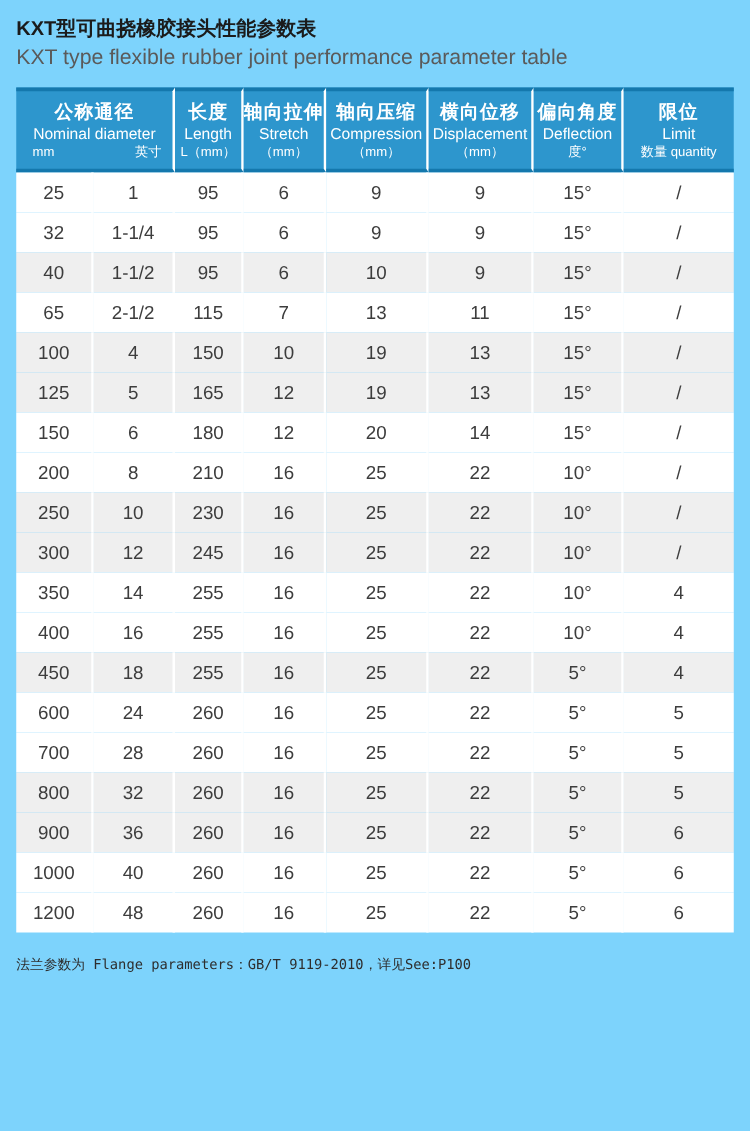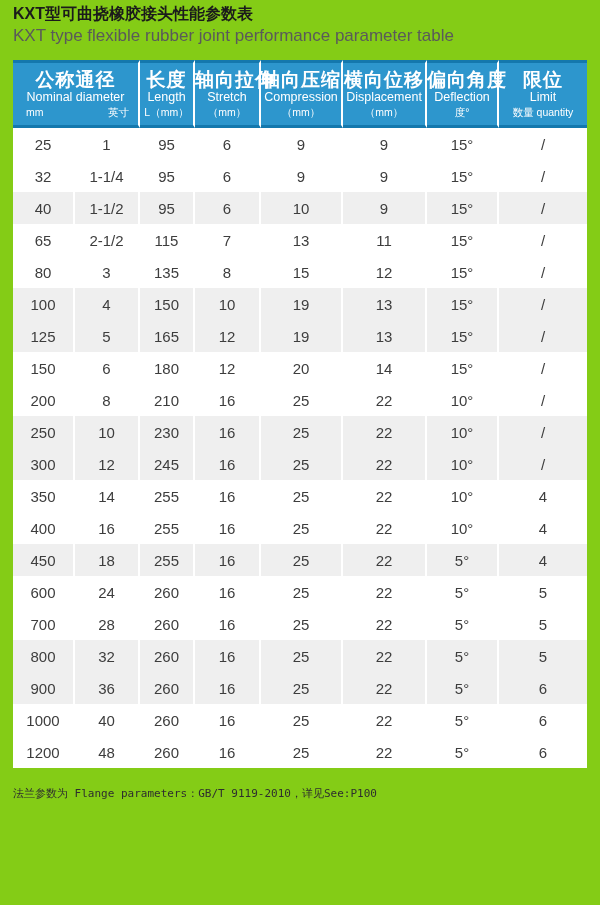--- a/index.html
+++ b/index.html
@@ -6,22 +6,22 @@
     margin: 0;
     padding: 0;
     background: #ffffff;
     font-family: "Liberation Sans", "DejaVu Sans", sans-serif;
   }
   .page {
     position: relative;
     width: 600px;
     height: 905px;
     box-sizing: border-box;
-    padding: 4px 13px 0 13px;
-    background: #84cc16;
+    padding: 14px 13px 0 13px;
+    background: #7dd3fc;
     overflow: hidden;
   }
   .title-cn {
     font-size: 16px;
     font-weight: bold;
     color: #1b1b1b;
     line-height: 20px;
   }
   .title-en {
     font-size: 17px;
@@ -55,21 +55,21 @@
     text-align: center;
     vertical-align: middle;
     padding: 7px 0 6px 0;
     border-top: 3px solid #1478ad;
     border-bottom: 3px solid #1478ad;
   }
   thead th:not(:last-child) {
     border-right: 2px solid #ffffff;
   }
   .h-cn {
-    font-size: 19px;
+    font-size: 15px;
     font-weight: bold;
     line-height: 19px;
     letter-spacing: 1px;
     white-space: nowrap;
   }
   .h-en {
     font-size: 12.5px;
     line-height: 16px;
     white-space: nowrap;
   }
@@ -203,30 +203,20 @@
         <tr>
           <td>65</td>
           <td>2-1/2</td>
           <td>115</td>
           <td>7</td>
           <td>13</td>
           <td>11</td>
           <td>15°</td>
           <td>/</td>
         </tr>
-        <tr>
-          <td>80</td>
-          <td>3</td>
-          <td>135</td>
-          <td>8</td>
-          <td>15</td>
-          <td>12</td>
-          <td>15°</td>
-          <td>/</td>
-        </tr>
         <tr class="alt">
           <td>100</td>
           <td>4</td>
           <td>150</td>
           <td>10</td>
           <td>19</td>
           <td>13</td>
           <td>15°</td>
           <td>/</td>
         </tr>

